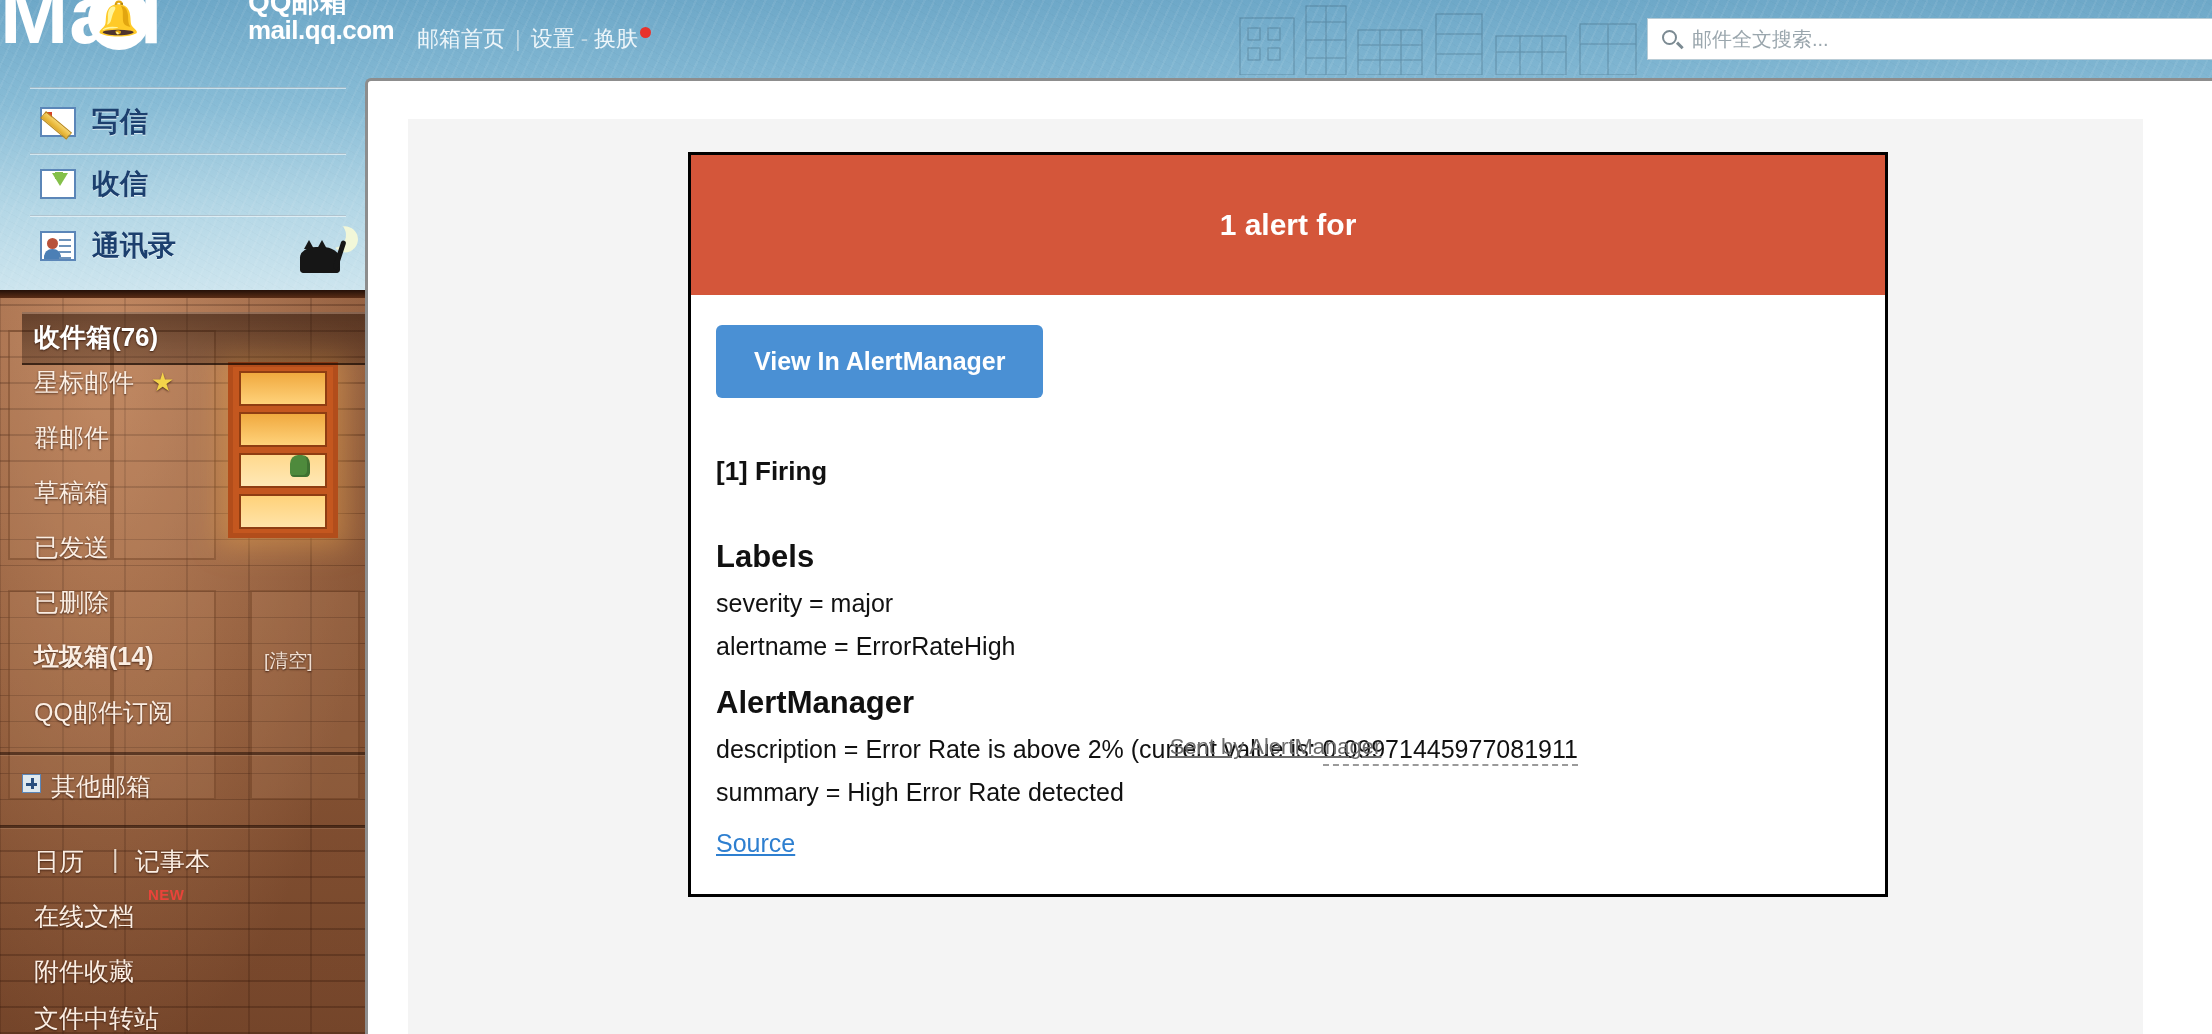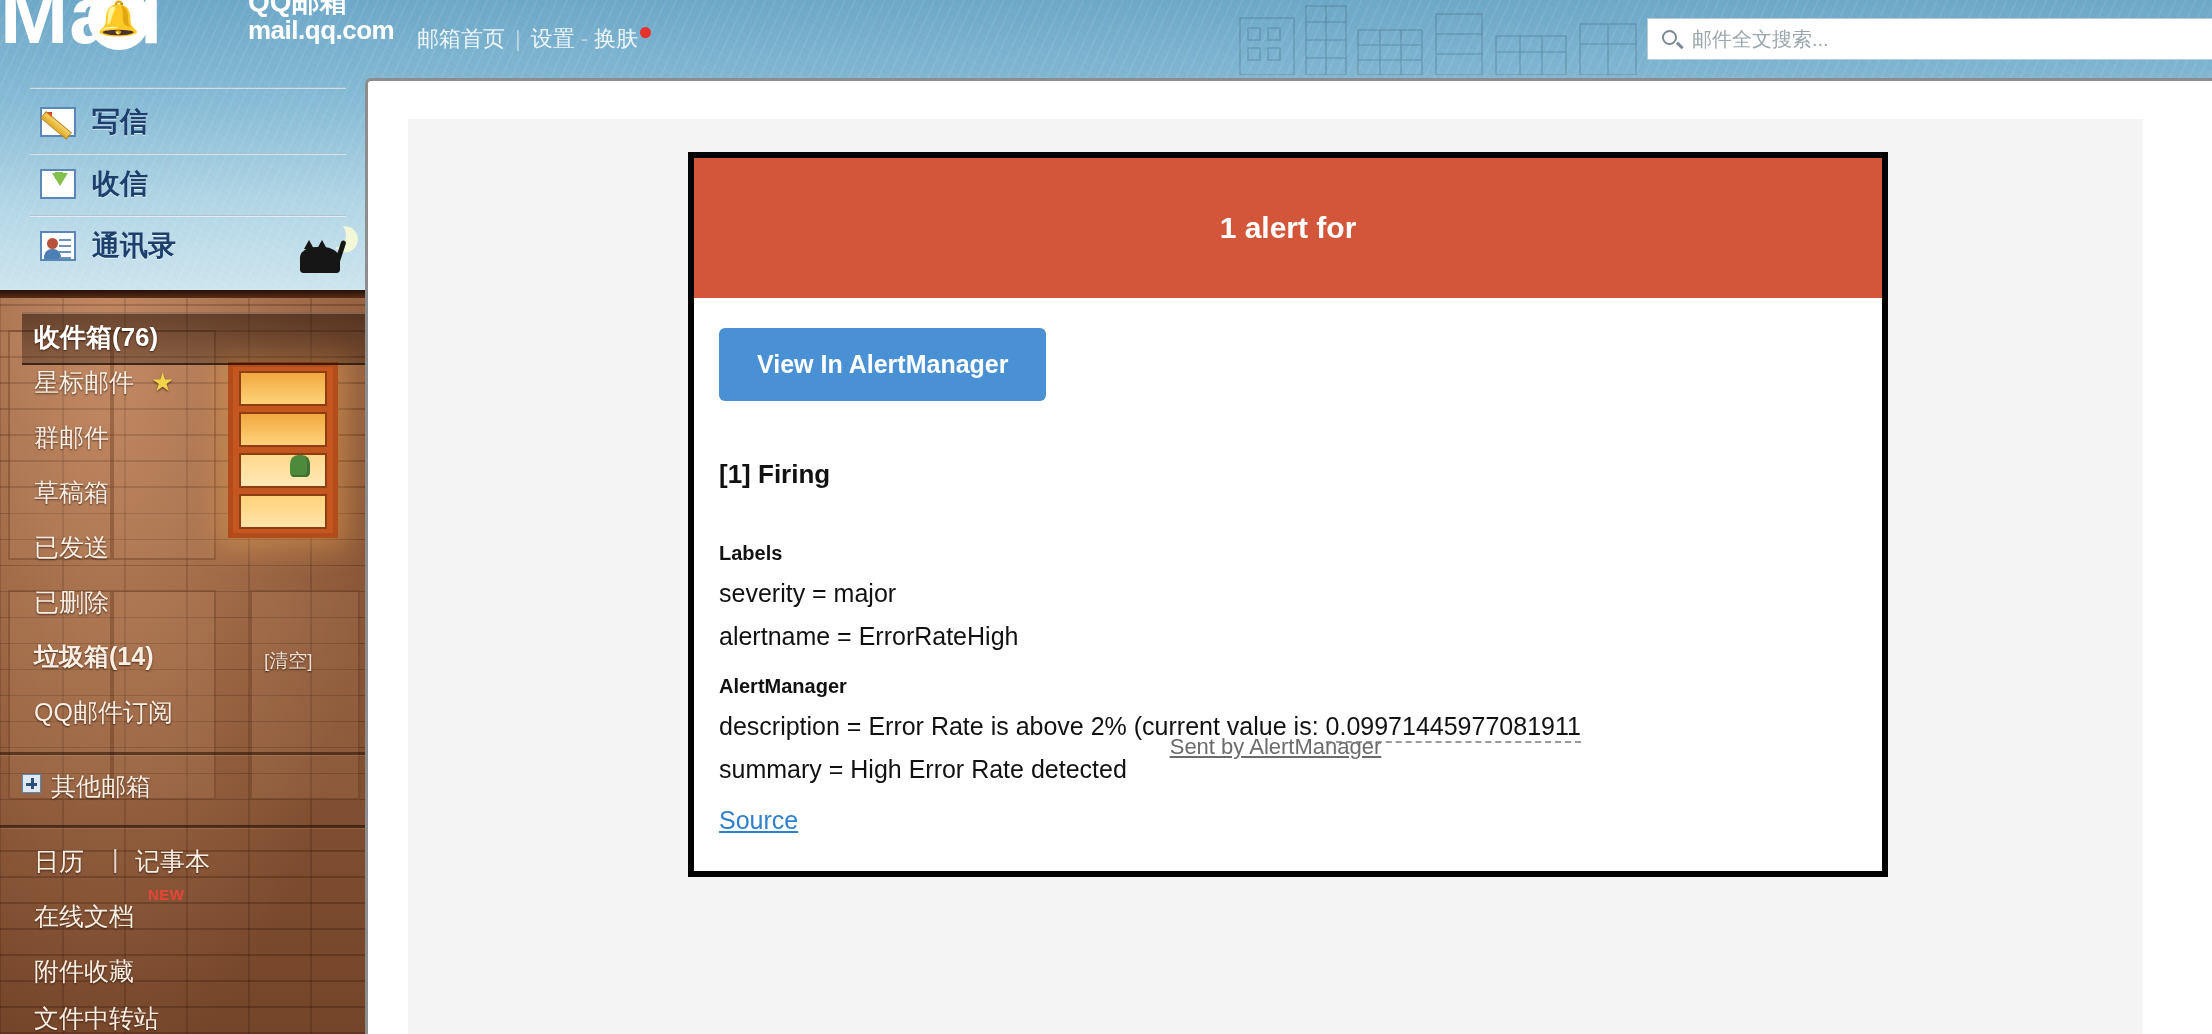--- a/index.html
+++ b/index.html
@@ -231,38 +231,38 @@
     border-top-left-radius: 6px;
   }
   .mail-body {
     position: absolute; left: 40px; top: 38px; width: 1735px; height: 918px;
     background: #f4f4f4;
   }
 
   .alert-card {
     position: absolute; left: 280px; top: 33px; width: 1200px;
     background: #ffffff;
-    border: 6px solid #000000;
+    border: 3px solid #000000;
   }
   .alert-header {
     background: #d4563a; color: #ffffff;
     height: 140px; display: flex; align-items: center; justify-content: center;
     font-size: 30px; font-weight: bold;
   }
   .alert-content { padding: 30px 24px 36px 24px; }
   .vbtn {
     display: inline-block; background: #4a90d4; color: #ffffff;
     font-size: 25px; font-weight: bold; border-radius: 6px;
     padding: 22px 38px; text-decoration: none; margin-left: 1px;
   }
   .firing {
     font-size: 26px; font-weight: bold; color: #111; margin: 58px 0 0 1px;
   }
   .sect-title {
-    font-size: 20px; font-weight: bold; color: #111; margin: 52px 0 0 1px;
+    font-size: 31px; font-weight: bold; color: #111; margin: 52px 0 0 1px;
   }
   .kv { font-size: 25px; color: #111; margin: 14px 0 0 1px; }
   .autolink {
     border-bottom: 2px dashed #9a9a9a; padding-bottom: 1px;
   }
   .source-link {
     display:inline-block; margin: 22px 0 0 1px;
     font-size: 25px; color: #2e7fd0; text-decoration: underline;
   }
   .sent-by {

